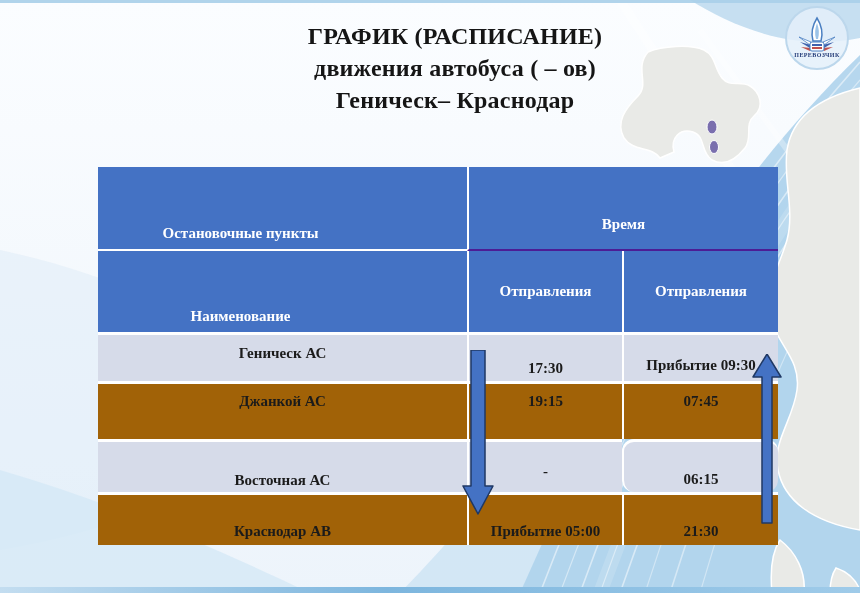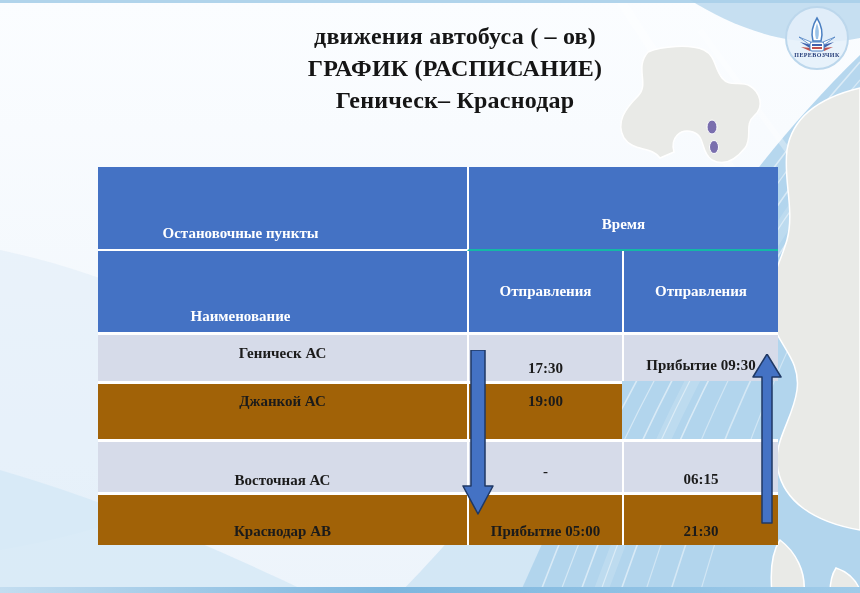--- a/index.html
+++ b/index.html
@@ -32,21 +32,21 @@
     position:absolute;left:98px;top:167px;z-index:2;
     display:grid;
     grid-template-columns:369px 155px 156px;
     grid-template-rows:84px 81px 49px 58px 53px 53px;
     font-weight:700;font-size:15px;color:#1b1b1b;
   }
   .tbl > div{display:flex;box-sizing:border-box;}
   .hcell{background:#4472c4;color:#ffffff;}
   .c-stops{grid-area:1/1/2/2;border-bottom:2px solid #fff;
            align-items:flex-end;justify-content:center;padding:0 84px 7px 0;}
-  .c-time{grid-area:1/2/2/4;border-bottom:2px solid #14b8a6;border-left:2px solid #fff;
+  .c-time{grid-area:1/2/2/4;border-bottom:2px solid #4c1d95;border-left:2px solid #fff;
           align-items:flex-end;justify-content:center;padding-bottom:16px;}
   .c-name{grid-area:2/1/3/2;align-items:flex-end;justify-content:center;padding:0 84px 7px 0;}
   .c-dep1{grid-area:2/2/3/3;border-left:2px solid #fff;align-items:center;justify-content:center;}
   .c-dep2{grid-area:2/3/3/4;border-left:2px solid #fff;align-items:center;justify-content:center;}
 
   .band-a{background:#d6dbe9;}
   .band-b{background:#a16207;}
   .dcell{justify-content:center;border-top:3px solid #fff;}
   .dcell.cL{border-left:2px solid #fff;}
 
@@ -139,42 +139,43 @@
       <path d="M40 41 L 51 38 L 41 44 Z" fill="#3f62ad"></path>
       <path d="M40 44 L 50 43 L 41 47 Z" fill="#c0504d"></path>
       <rect x="27" y="38" width="14" height="9" rx="2" fill="#ffffff" stroke="#4a7fc1" stroke-width="1"></rect>
       <rect x="29" y="40" width="10" height="2" fill="#3f62ad"></rect>
       <rect x="29" y="43" width="10" height="2" fill="#c0504d"></rect>
     </svg>
     <div class="logo-text">ПЕРЕВОЗЧИК</div>
   </div>
 
   <div class="title-block">
+    <div>ГРАФИК (РАСПИСАНИЕ)</div>
     <div>движения автобуса ( – ов)</div>
-    <div>ГРАФИК (РАСПИСАНИЕ)</div>
     <div>Геническ– Краснодар</div>
   </div>
 
   <div class="tbl">
     <div class="hcell c-stops">Остановочные пункты</div>
     <div class="hcell c-time">Время</div>
     <div class="hcell c-name">Наименование</div>
     <div class="hcell c-dep1">Отправления</div>
     <div class="hcell c-dep2">Отправления</div>
 
     <div class="dcell band-a r1n" style="grid-area:3/1/4/2;">Геническ АС</div>
     <div class="dcell band-a cL r1d" style="grid-area:3/2/4/3;">17:30</div>
     <div class="dcell band-a cL r1a" style="grid-area:3/3/4/4;">Прибытие 09:30</div>
 
     <div class="dcell band-b r2n" style="grid-area:4/1/5/2;">Джанкой АС</div>
-    <div class="dcell band-b cL r2d" style="grid-area:4/2/5/3;">19:00</div>
+    <div class="dcell band-b cL r2d" style="grid-area:4/2/5/3;">19:15</div>
+    <div class="dcell band-b cL r2a" style="grid-area:4/3/5/4;">07:45</div>
 
     <div class="dcell band-a r3n" style="grid-area:5/1/6/2;">Восточная АС</div>
     <div class="dcell band-a cL r3d" style="grid-area:5/2/6/3;">-</div>
-    <div class="dcell band-a cL r3a" style="grid-area:5/3/6/4;">06:15</div>
+    <div class="dcell band-a cL r3a" style="grid-area:5/3/6/4;border-radius:12px;">06:15</div>
 
     <div class="dcell band-b r4n" style="grid-area:6/1/7/2;">Краснодар АВ</div>
     <div class="dcell band-b cL r4d" style="grid-area:6/2/7/3;">Прибытие 05:00</div>
     <div class="dcell band-b cL r4a" style="grid-area:6/3/7/4;">21:30</div>
   </div>
 
   <svg class="arrow arrow-down" width="40" height="166" viewBox="0 0 40 166" aria-hidden="true">
     <polygon points="13,0 27,0 27,136 35,136 20,164 5,136 13,136" fill="#4472c4" stroke="#1f3864" stroke-width="1.5" stroke-linejoin="round"></polygon>
   </svg>
   <svg class="arrow arrow-up" width="36" height="170" viewBox="0 0 36 170" aria-hidden="true">

